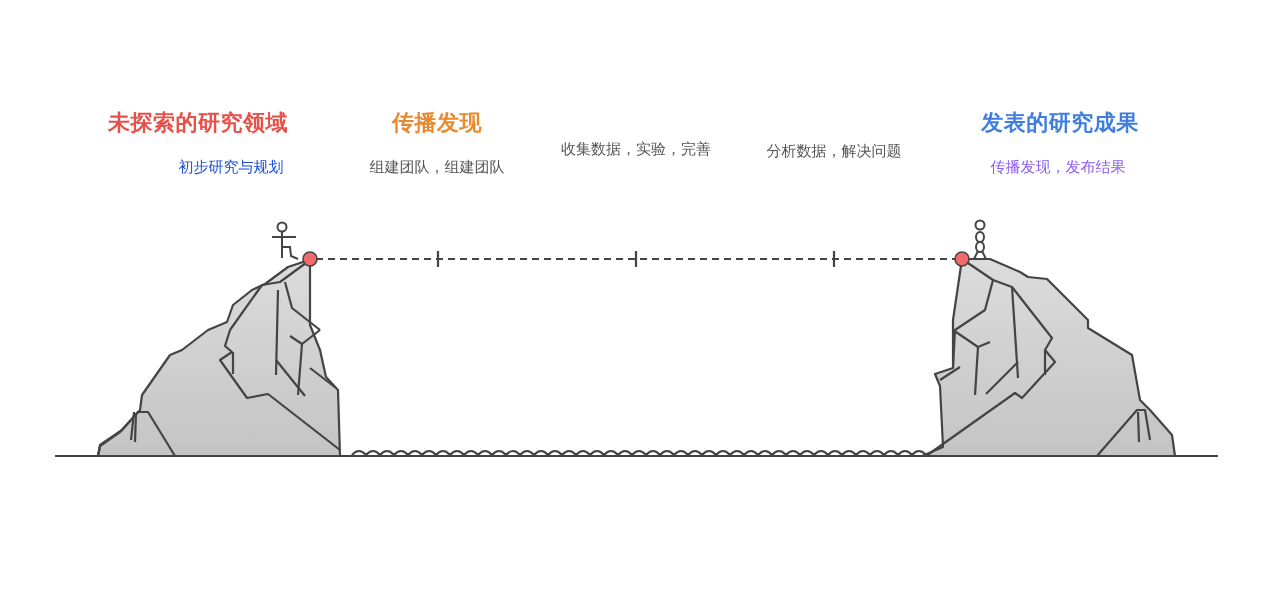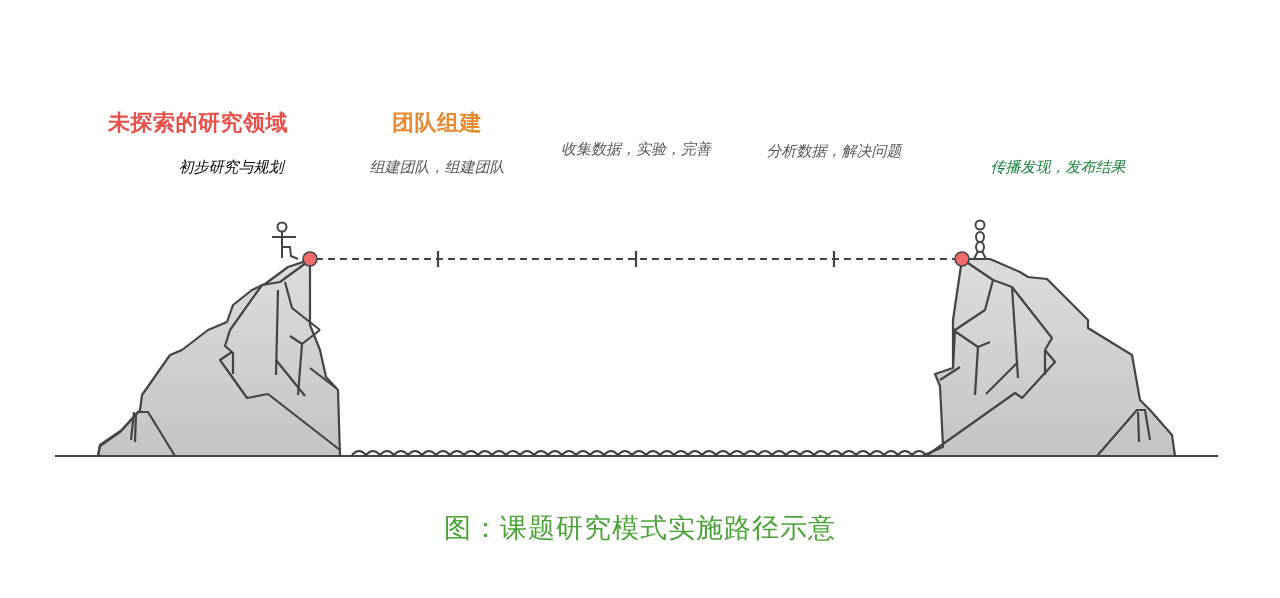--- a/index.html
+++ b/index.html
@@ -1,20 +1,20 @@
 <!DOCTYPE html>
 <html><head>
 <meta charset="utf-8">
 <style>
   html, body { margin:0; padding:0; background:#ffffff; }
   body { width:1280px; height:598px; position:relative; overflow:hidden;
          font-family:"DejaVu Sans", "Liberation Sans", sans-serif; }
   .stage { position:absolute; left:0; top:0; width:1280px; height:598px; }
   .stage-title { position:absolute; font-weight:bold; font-size:22px; text-align:center; white-space:nowrap; transform:translateX(-50%); letter-spacing:0.5px; }
-  .stage-desc { position:absolute; font-size:15px; color:#555; text-align:center; transform:translateX(-50%); line-height:18px;font-style:italic; }
+  .stage-desc { position:absolute; font-size:15px; color:#555; text-align:center; transform:translateX(-50%); line-height:18px; }
   .caption { position:absolute; left:640px; top:510px; transform:translateX(-50%); font-size:27px; white-space:nowrap; letter-spacing:1px; }
   svg.scene { position:absolute; left:0; top:0; }
 </style>
 </head>
 <body>
 
 <div class="stage">
 
   <svg class="scene" width="1280" height="598" viewBox="0 0 1280 598">
     <defs>
@@ -74,25 +74,25 @@
     <line x1="316" y1="259" x2="956" y2="259" stroke="#444" stroke-width="2.2" stroke-dasharray="7,5"></line>
     <line x1="438" y1="251" x2="438" y2="267" stroke="#444" stroke-width="2.2"></line>
     <line x1="636" y1="251" x2="636" y2="267" stroke="#444" stroke-width="2.2"></line>
     <line x1="834" y1="251" x2="834" y2="267" stroke="#444" stroke-width="2.2"></line>
 
     <circle cx="310" cy="259" r="7" fill="#f26b6b" stroke="#444" stroke-width="1.6"></circle>
     <circle cx="962" cy="259" r="7" fill="#f26b6b" stroke="#444" stroke-width="1.6"></circle>
   </svg>
 
   <div class="stage-title" style="left:198px;top:108px;color:#e8504a">未探索的研究领域</div>
-  <div class="stage-desc" style="left:231px;top:158px;color:#000000;white-space:nowrap">初步研究与规划</div>
+  <div class="stage-desc" style="left:231px;top:158px;color:#1d4ed8;white-space:nowrap">初步研究与规划</div>
 
-  <div class="stage-title" style="left:437px;top:108px;color:#e8892e">团队组建</div>
+  <div class="stage-title" style="left:437px;top:108px;color:#e8892e">传播发现</div>
   <div class="stage-desc" style="left:437px;top:158px;white-space:nowrap">组建团队，组建团队</div>
 
   <div class="stage-desc" style="left:636px;top:140px;width:168px">收集数据，实验，完善</div>
 
   <div class="stage-desc" style="left:834px;top:142px;white-space:nowrap">分析数据，解决问题</div>
 
-  <div class="stage-desc" style="left:1058px;top:158px;color:#15803d;white-space:nowrap">传播发现，发布结果</div>
+  <div class="stage-title" style="left:1060px;top:108px;color:#3f7de0">发表的研究成果</div>
+  <div class="stage-desc" style="left:1058px;top:158px;color:#8b5cf6;white-space:nowrap">传播发现，发布结果</div>
 
-  <div class="caption" style="color:#4aa336">图：课题研究模式实施路径示意</div>
 </div>
 
 </body></html>

